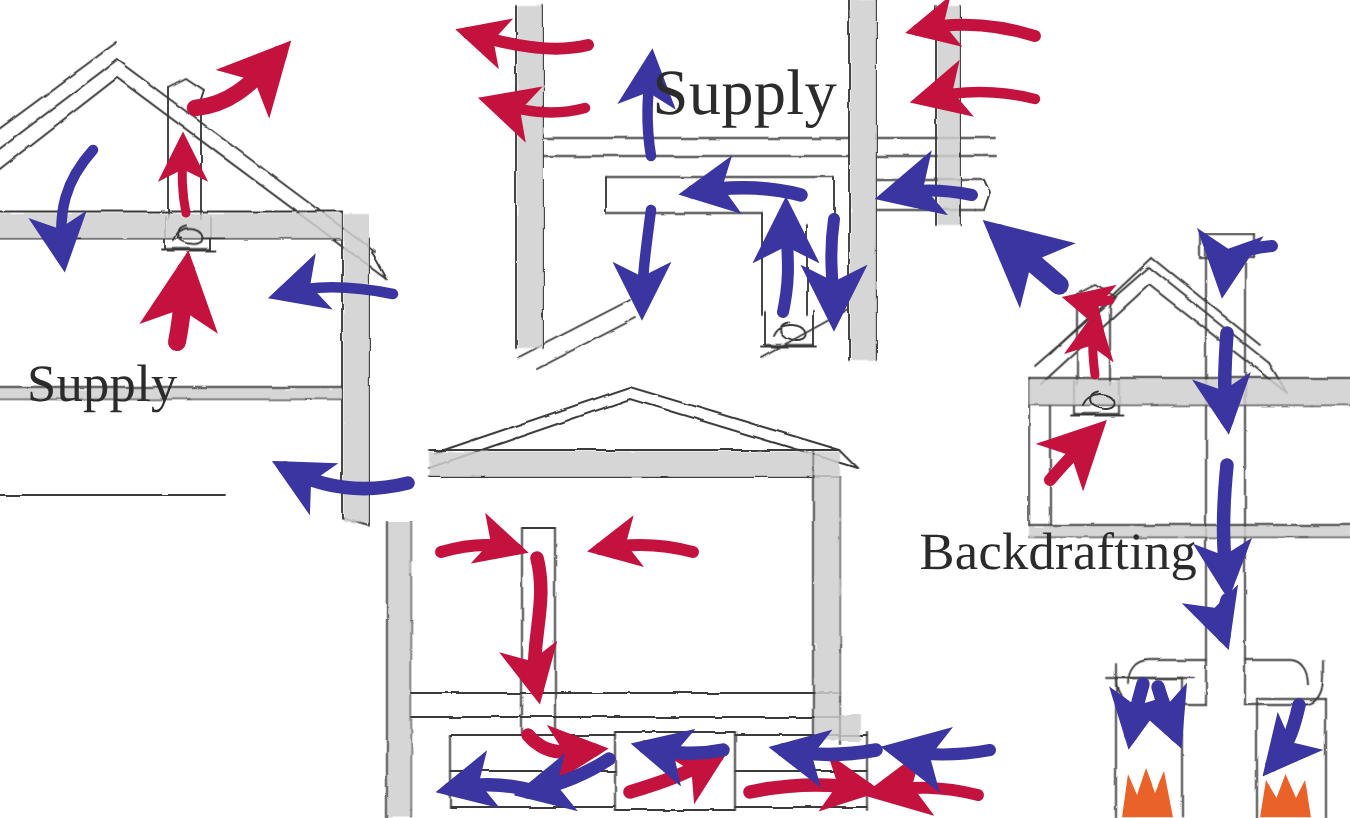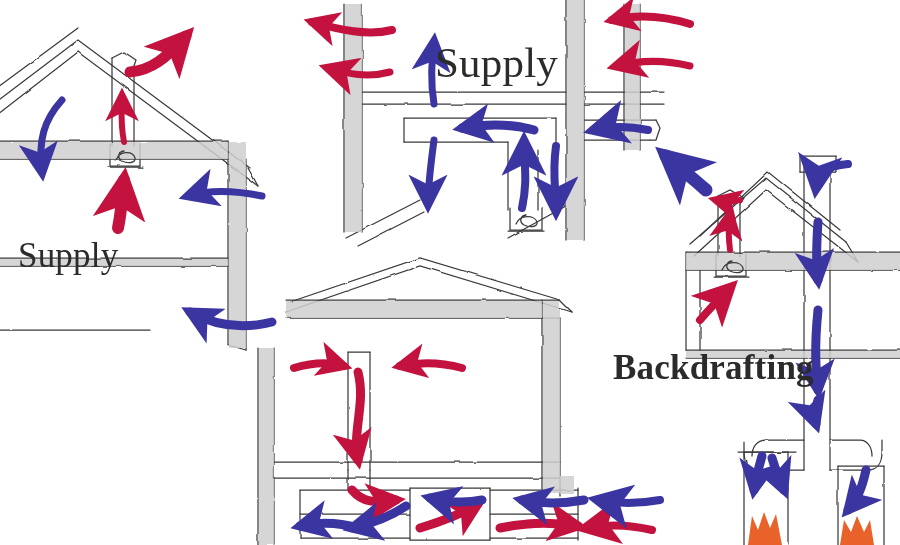--- a/index.html
+++ b/index.html
@@ -5,21 +5,21 @@
   html,body{margin:0;padding:0;background:#ffffff;}
   body{width:900px;height:545px;position:relative;overflow:hidden;
        font-family:"Liberation Serif",serif;}
   #stage{position:absolute;left:0;top:0;width:900px;height:545px;}
   svg.layer{position:absolute;left:0;top:0;width:900px;height:545px;}
   .lbl{position:absolute;color:#2b2b2b;font-family:"Liberation Serif",serif;
        white-space:nowrap;letter-spacing:.2px;}
   #lbl-exhaust{left:18px;top:236px;font-size:35px;}
   #lbl-supply{left:435px;top:22px;font-size:43px;margin-top:16px;}
   #lbl-balanced{left:386px;top:394px;font-size:35px;}
-  #lbl-backdraft{left:613px;top:348px;font-size:35px;font-weight:bold;}
+  #lbl-backdraft{left:613px;top:348px;font-size:35px;}
 </style>
 </head>
 <body>
 
 <div id="stage">
 
   <svg class="layer" viewBox="0 0 900 545">
     <defs>
       <filter id="rough" x="-12%" y="-12%" width="124%" height="124%">
         <feTurbulence type="fractalNoise" baseFrequency="0.045" numOctaves="3" seed="7" result="n"></feTurbulence>

